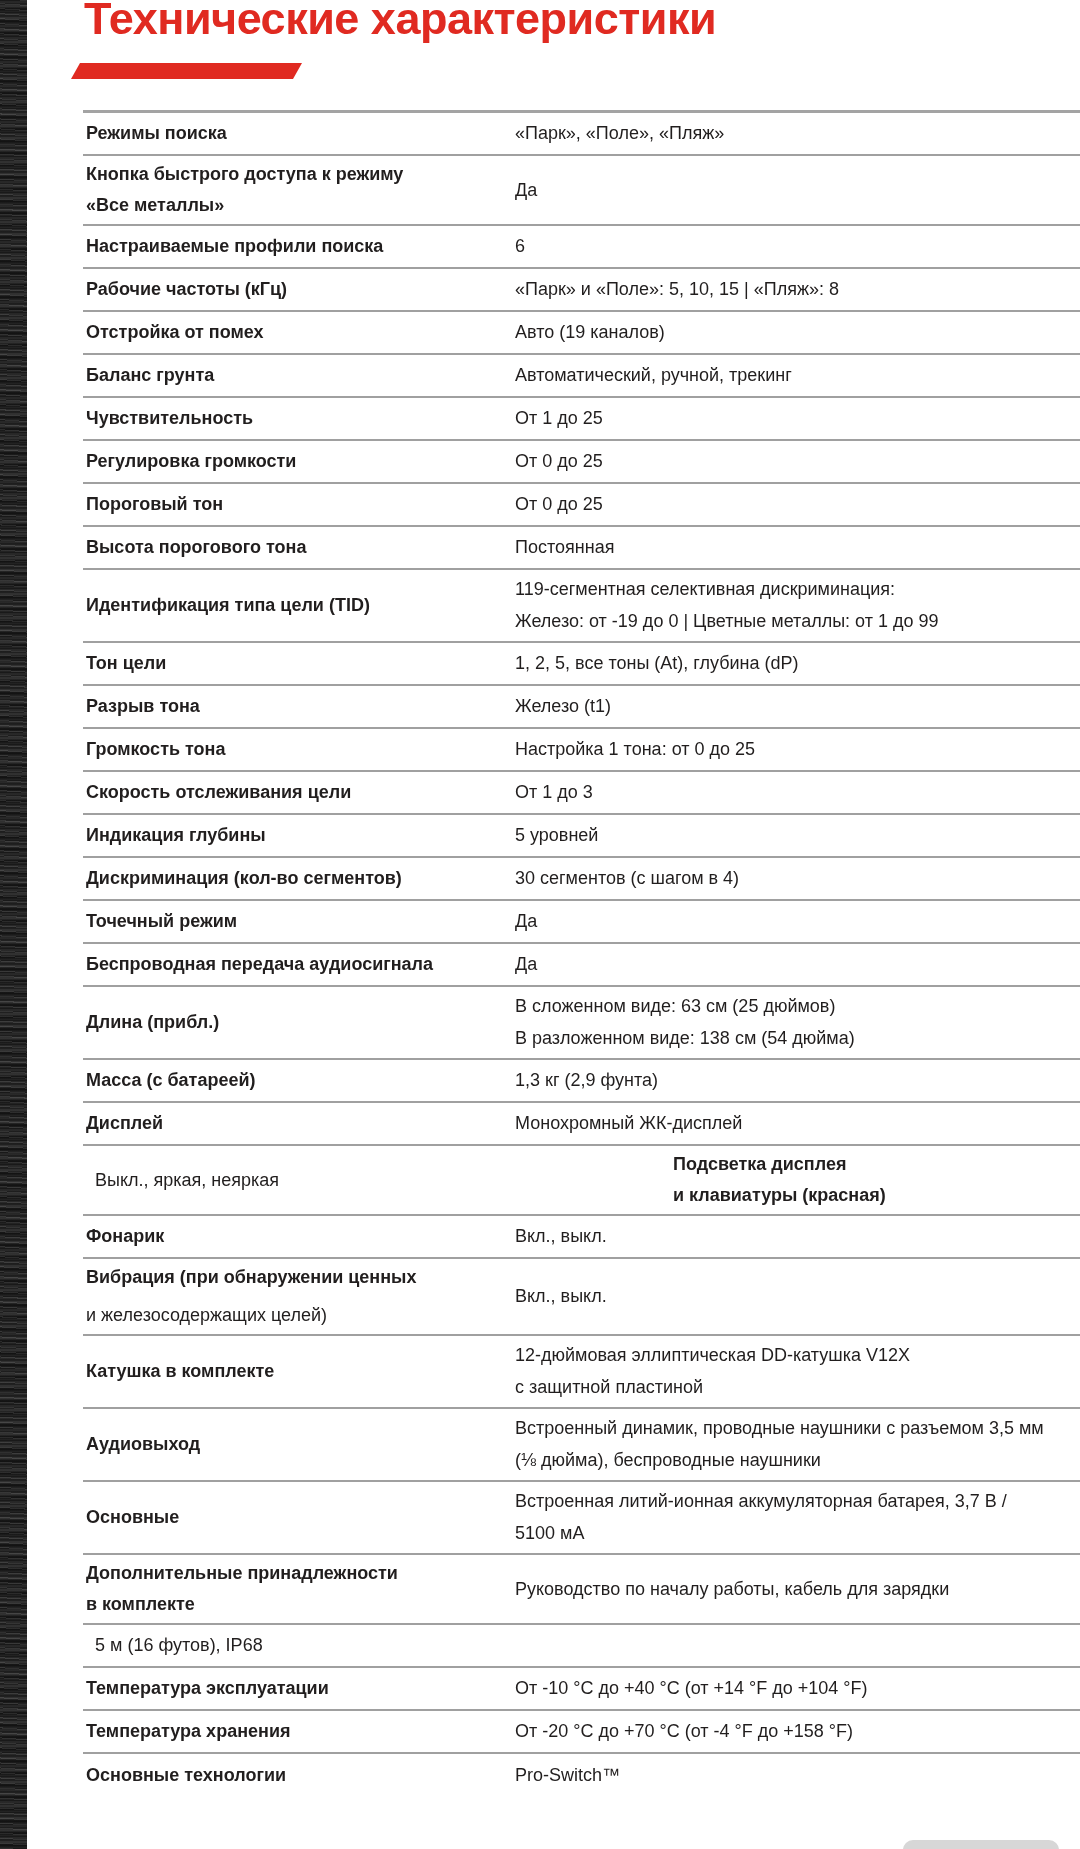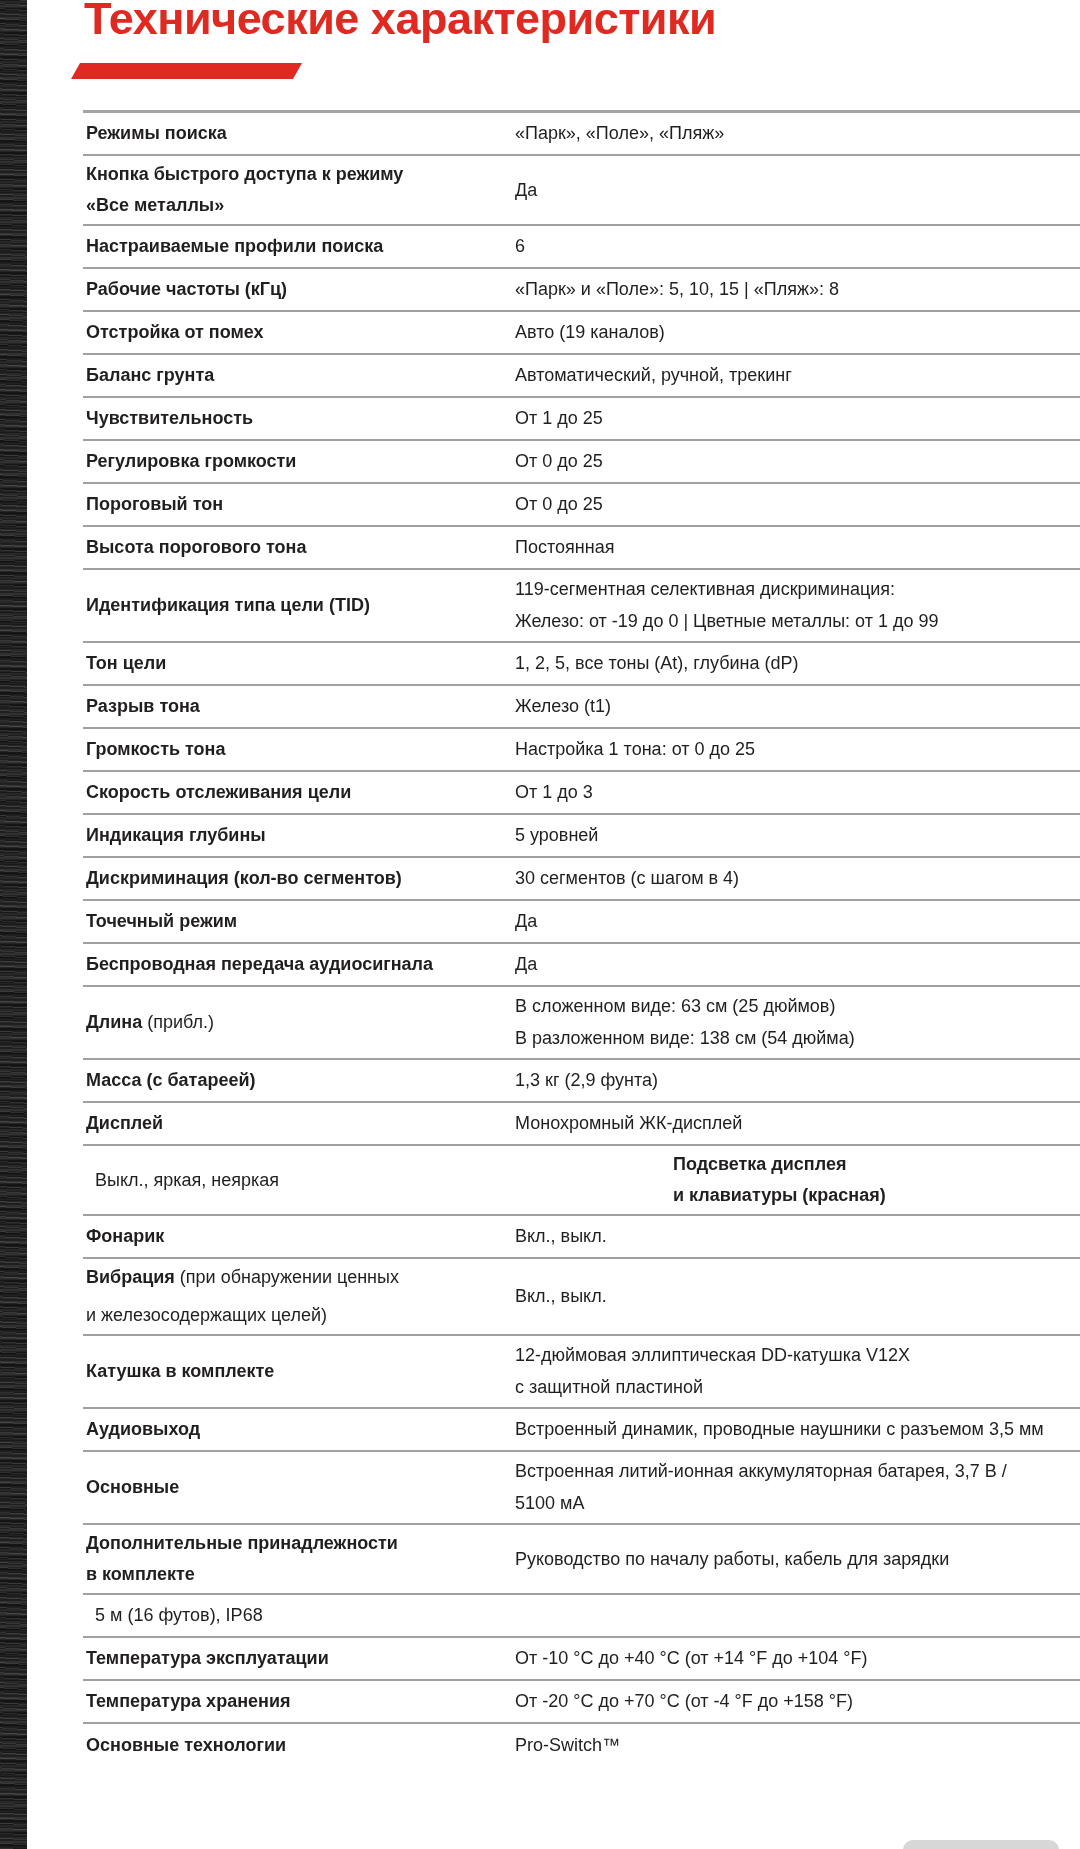--- a/index.html
+++ b/index.html
@@ -44,21 +44,21 @@
     min-height: 43px;
     border-bottom: 2px solid #a0a0a0;
     box-sizing: border-box;
   }
   .spec-row:last-child { border-bottom: none; }
   .cell { box-sizing: border-box; }
   .cell-label { width: 420px; padding-left: 3px; padding-right: 12px; }
   .cell-value { flex: 1 1 auto; }
   .cell p { margin: 0; white-space: nowrap; font-size: 18px; }
   .cell-label p { line-height: 25px; margin: 6px 0; font-weight: bold; }
-  .cell-label p .light { font-weight: normal; text-align: center; }
+  .cell-label p .light { font-weight: bold; text-align: center; }
   .cell-label p.light-line { font-weight: normal; margin-top: 13px; }
   .cell-value p { line-height: 25px; margin: 7px 12px; font-weight: normal; }
   
   .corner-shape {
     position: absolute; left: 903px; top: 1840px;
     width: 156px; height: 12px;
     background: #d7d7d7;
     border-radius: 10px 10px 0 0;
   }
 </style>
@@ -311,20 +311,21 @@
         <p>с защитной пластиной</p>
       </div>
   </div>
 
   <div class="spec-row">
     <div class="cell cell-label">
         <p><span>Аудиовыход</span></p>
       </div>
     <div class="cell cell-value">
         <p>Встроенный динамик, проводные наушники с разъемом 3,5 мм</p>
+        <p>(⅛ дюйма), беспроводные наушники</p>
       </div>
   </div>
 
   <div class="spec-row">
     <div class="cell cell-label">
         <p><span>Основные</span></p>
       </div>
     <div class="cell cell-value">
         <p>Встроенная литий-ионная аккумуляторная батарея, 3,7 В /</p>
         <p>5100 мА</p>

